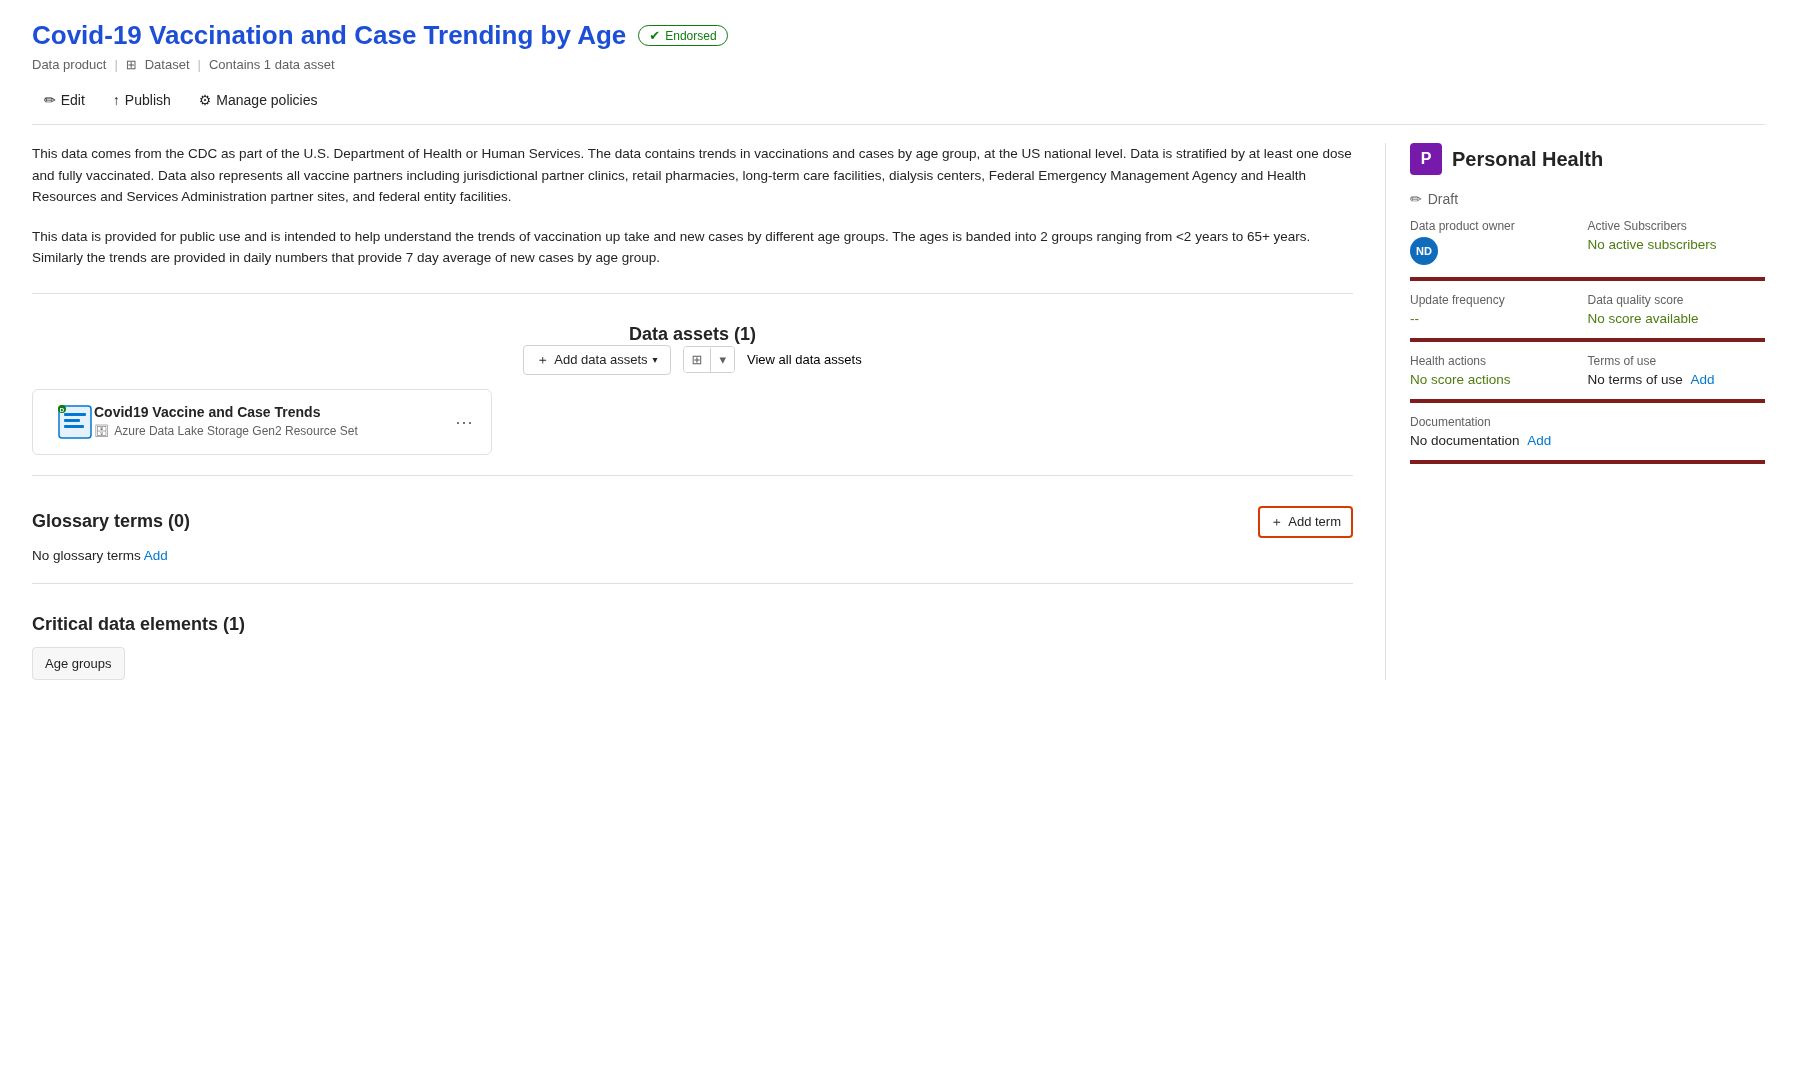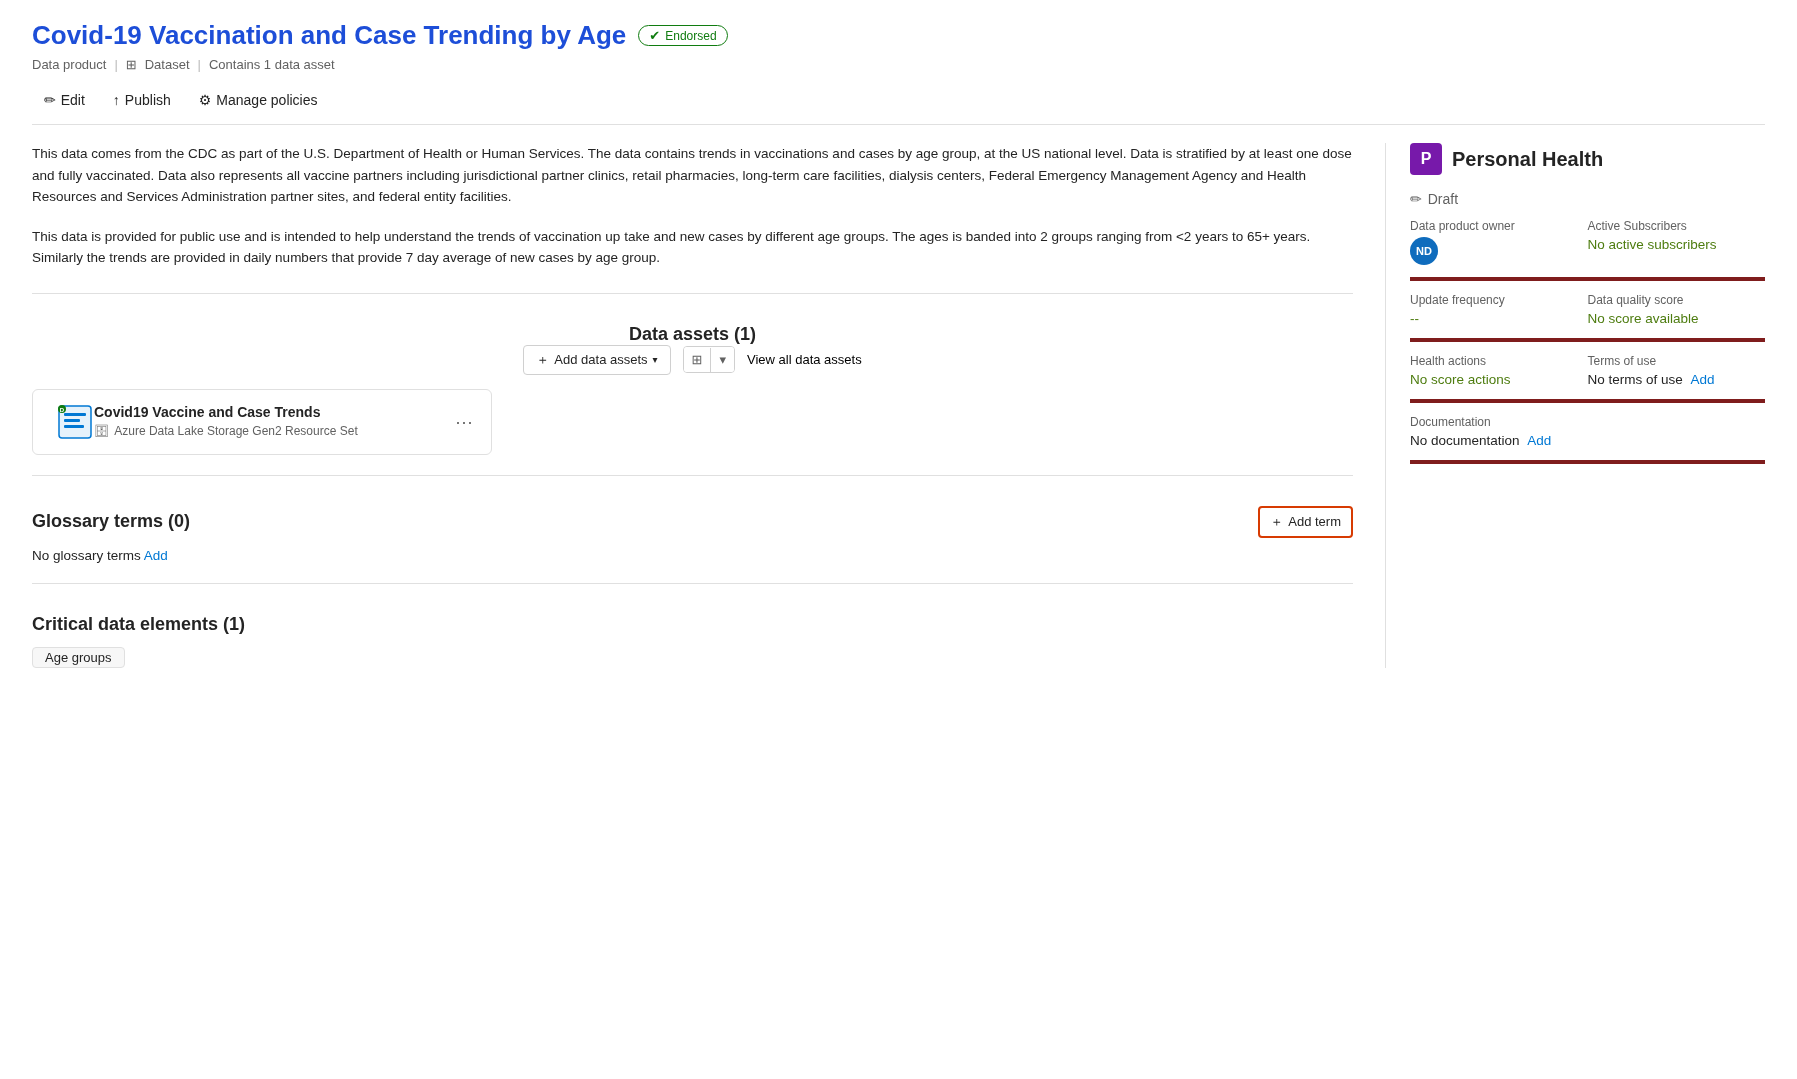--- a/index.html
+++ b/index.html
@@ -67,21 +67,21 @@
     .glossary-header { display: flex; align-items: center; justify-content: space-between; margin-bottom: 10px; }
     .glossary-header-left { font-size: 18px; font-weight: 600; }
     .add-term-btn { display: flex; align-items: center; gap: 5px; padding: 5px 10px; border: 2px solid #d73b02; background: #fff; border-radius: 4px; cursor: pointer; font-size: 13px; color: #242424; }
 
     .glossary-empty { font-size: 13.5px; color: #242424; }
     .glossary-empty .add-link { color: #0078d4; cursor: pointer; }
 
     
     .cde-section { margin-top: 30px; }
     .cde-section-title { font-size: 18px; font-weight: 600; margin-bottom: 12px; }
-    .cde-tag { display: inline-flex; align-items: center; padding: 2px 12px; border: 1px solid #e0e0e0; border-radius: 4px; font-size: 13px; color: #242424; background: #f7f7f7; }
+    .cde-tag { display: inline-flex; align-items: center; padding: 8px 12px; border: 1px solid #e0e0e0; border-radius: 4px; font-size: 13px; color: #242424; background: #f7f7f7; }
 
     .view-toggle { display: flex; align-items: center; border: 1px solid #d0d0d0; border-radius: 4px; overflow: hidden; }
     .view-toggle-btn { padding: 5px 8px; background: #fff; border: none; cursor: pointer; color: #616161; font-size: 13px; }
     .view-toggle-sep { width: 1px; background: #d0d0d0; height: 24px; }
 
     .add-data-btn { display: flex; align-items: center; gap: 5px; padding: 5px 12px; border: 1px solid #d0d0d0; background: #fff; border-radius: 4px; cursor: pointer; font-size: 13px; color: #242424; }
     .chevron-down { font-size: 10px; }
   </style>
 </head>
 <body>

